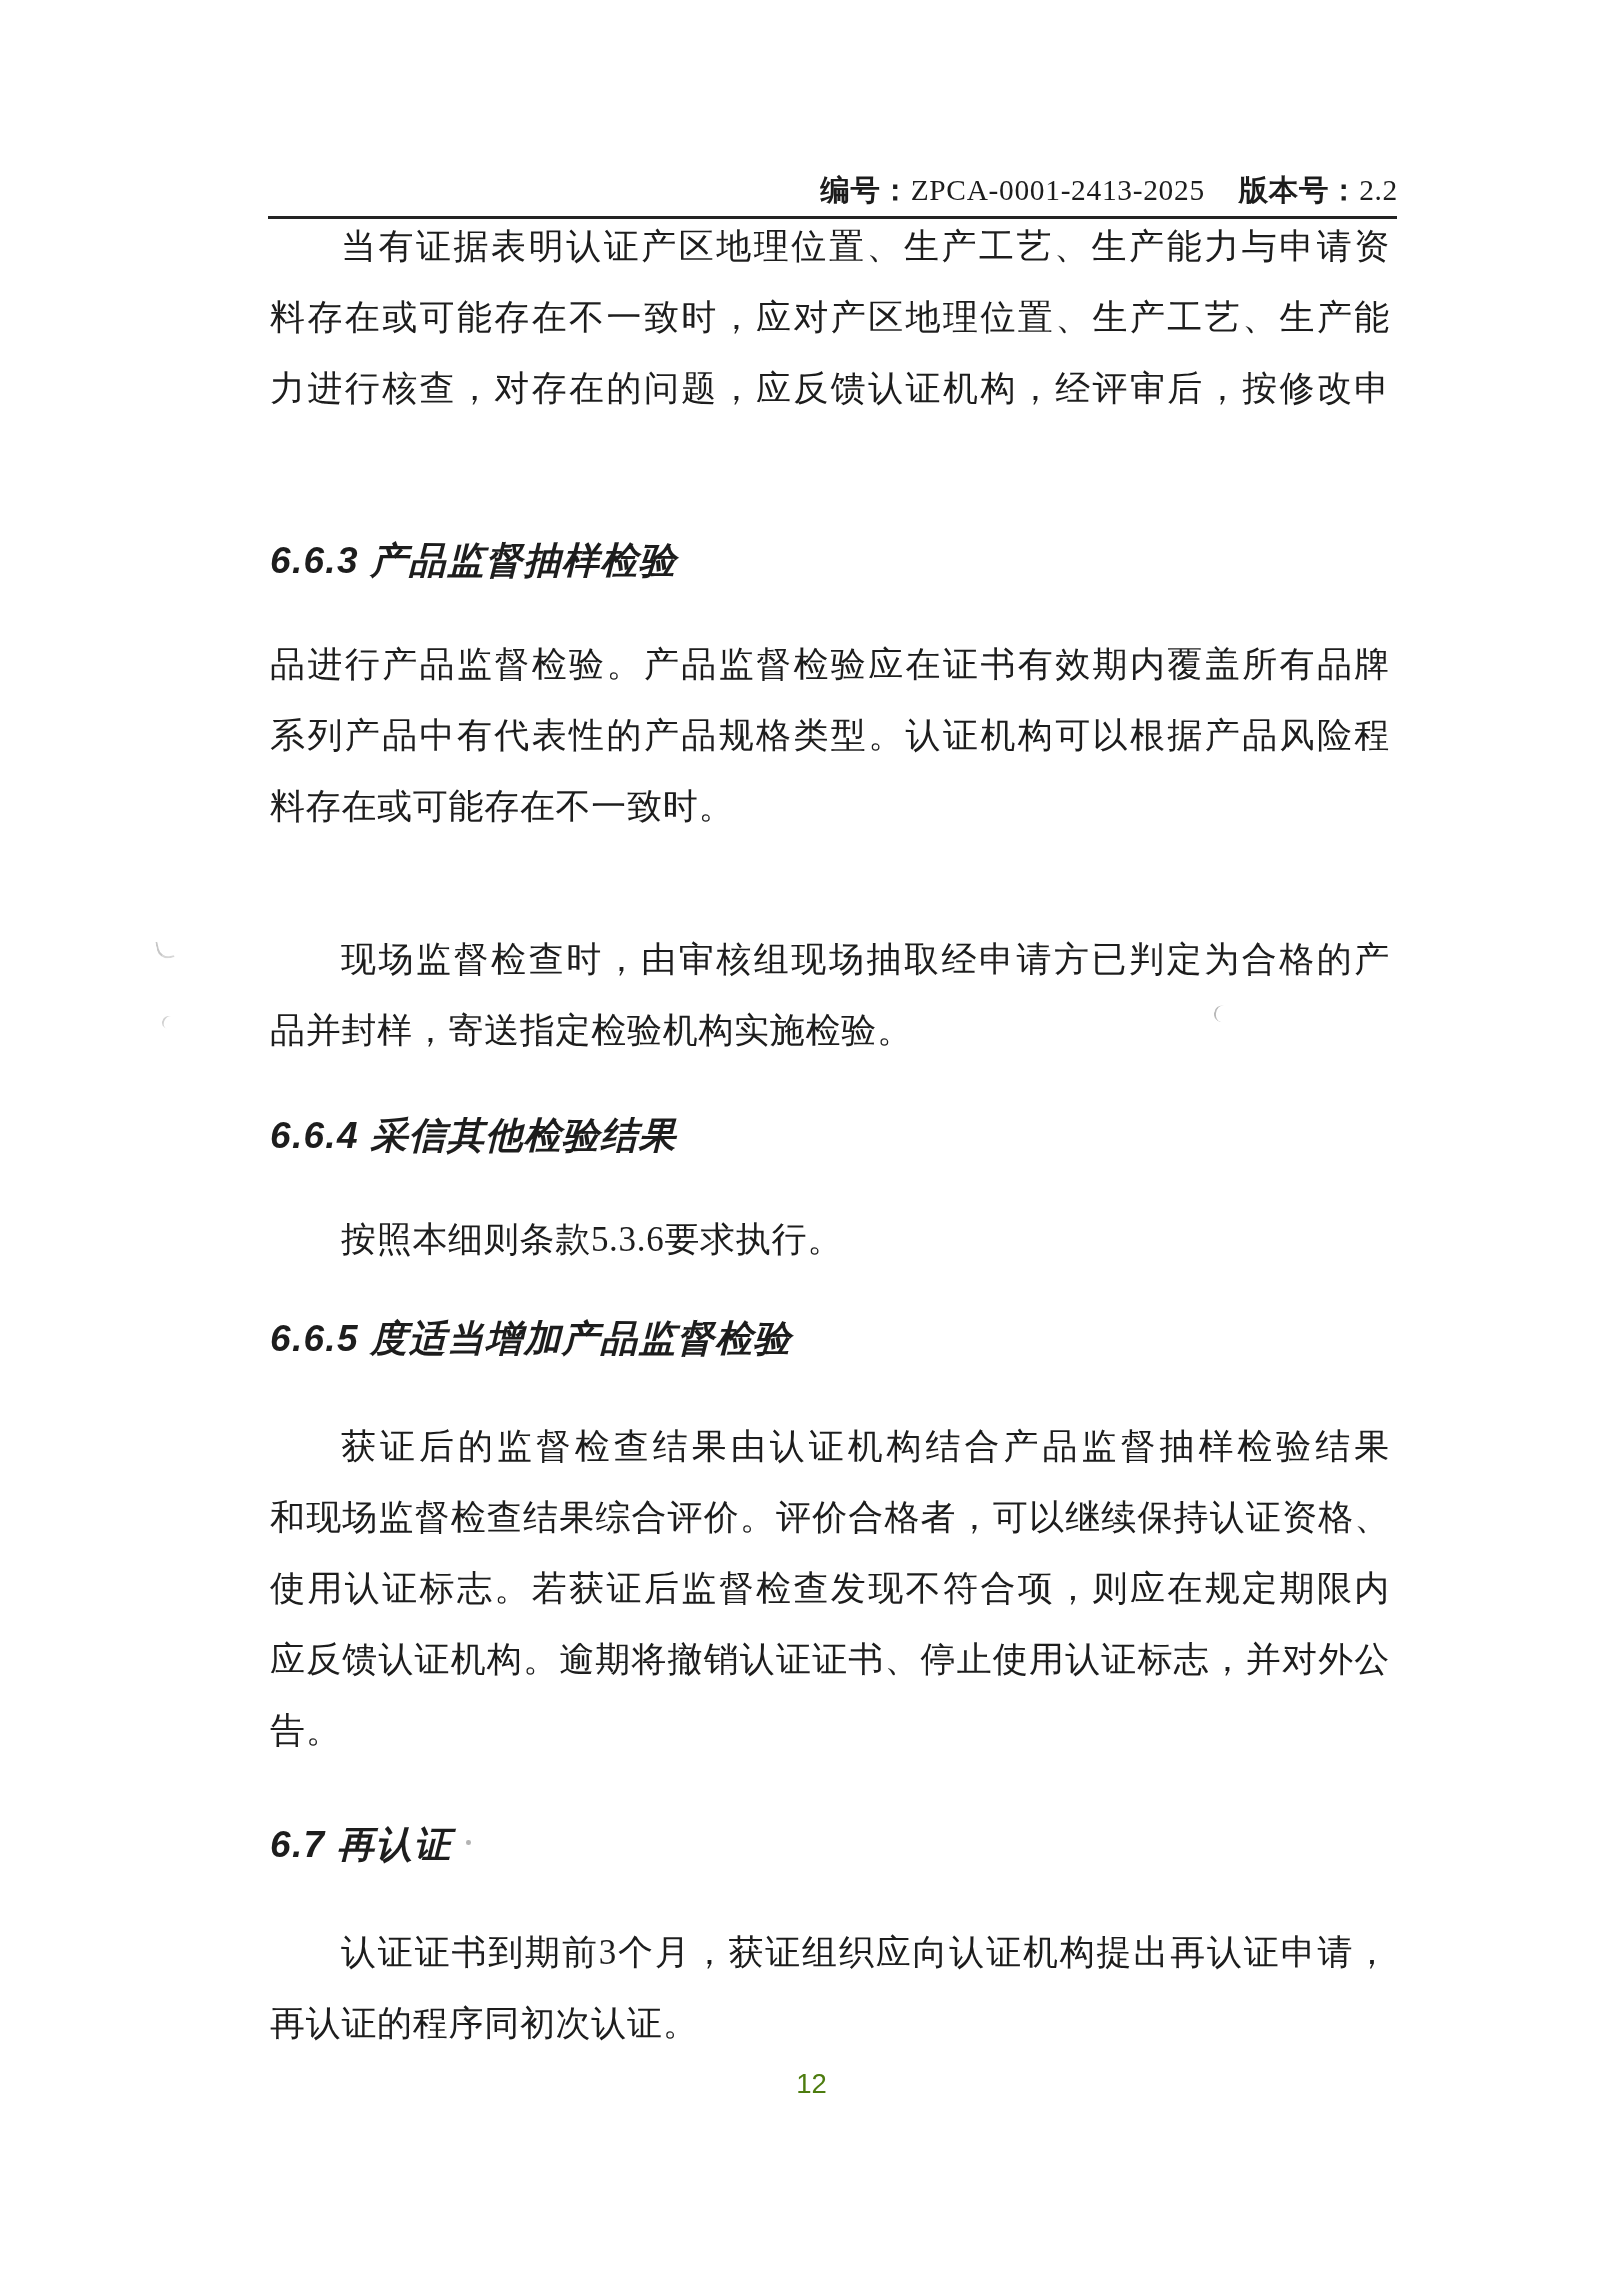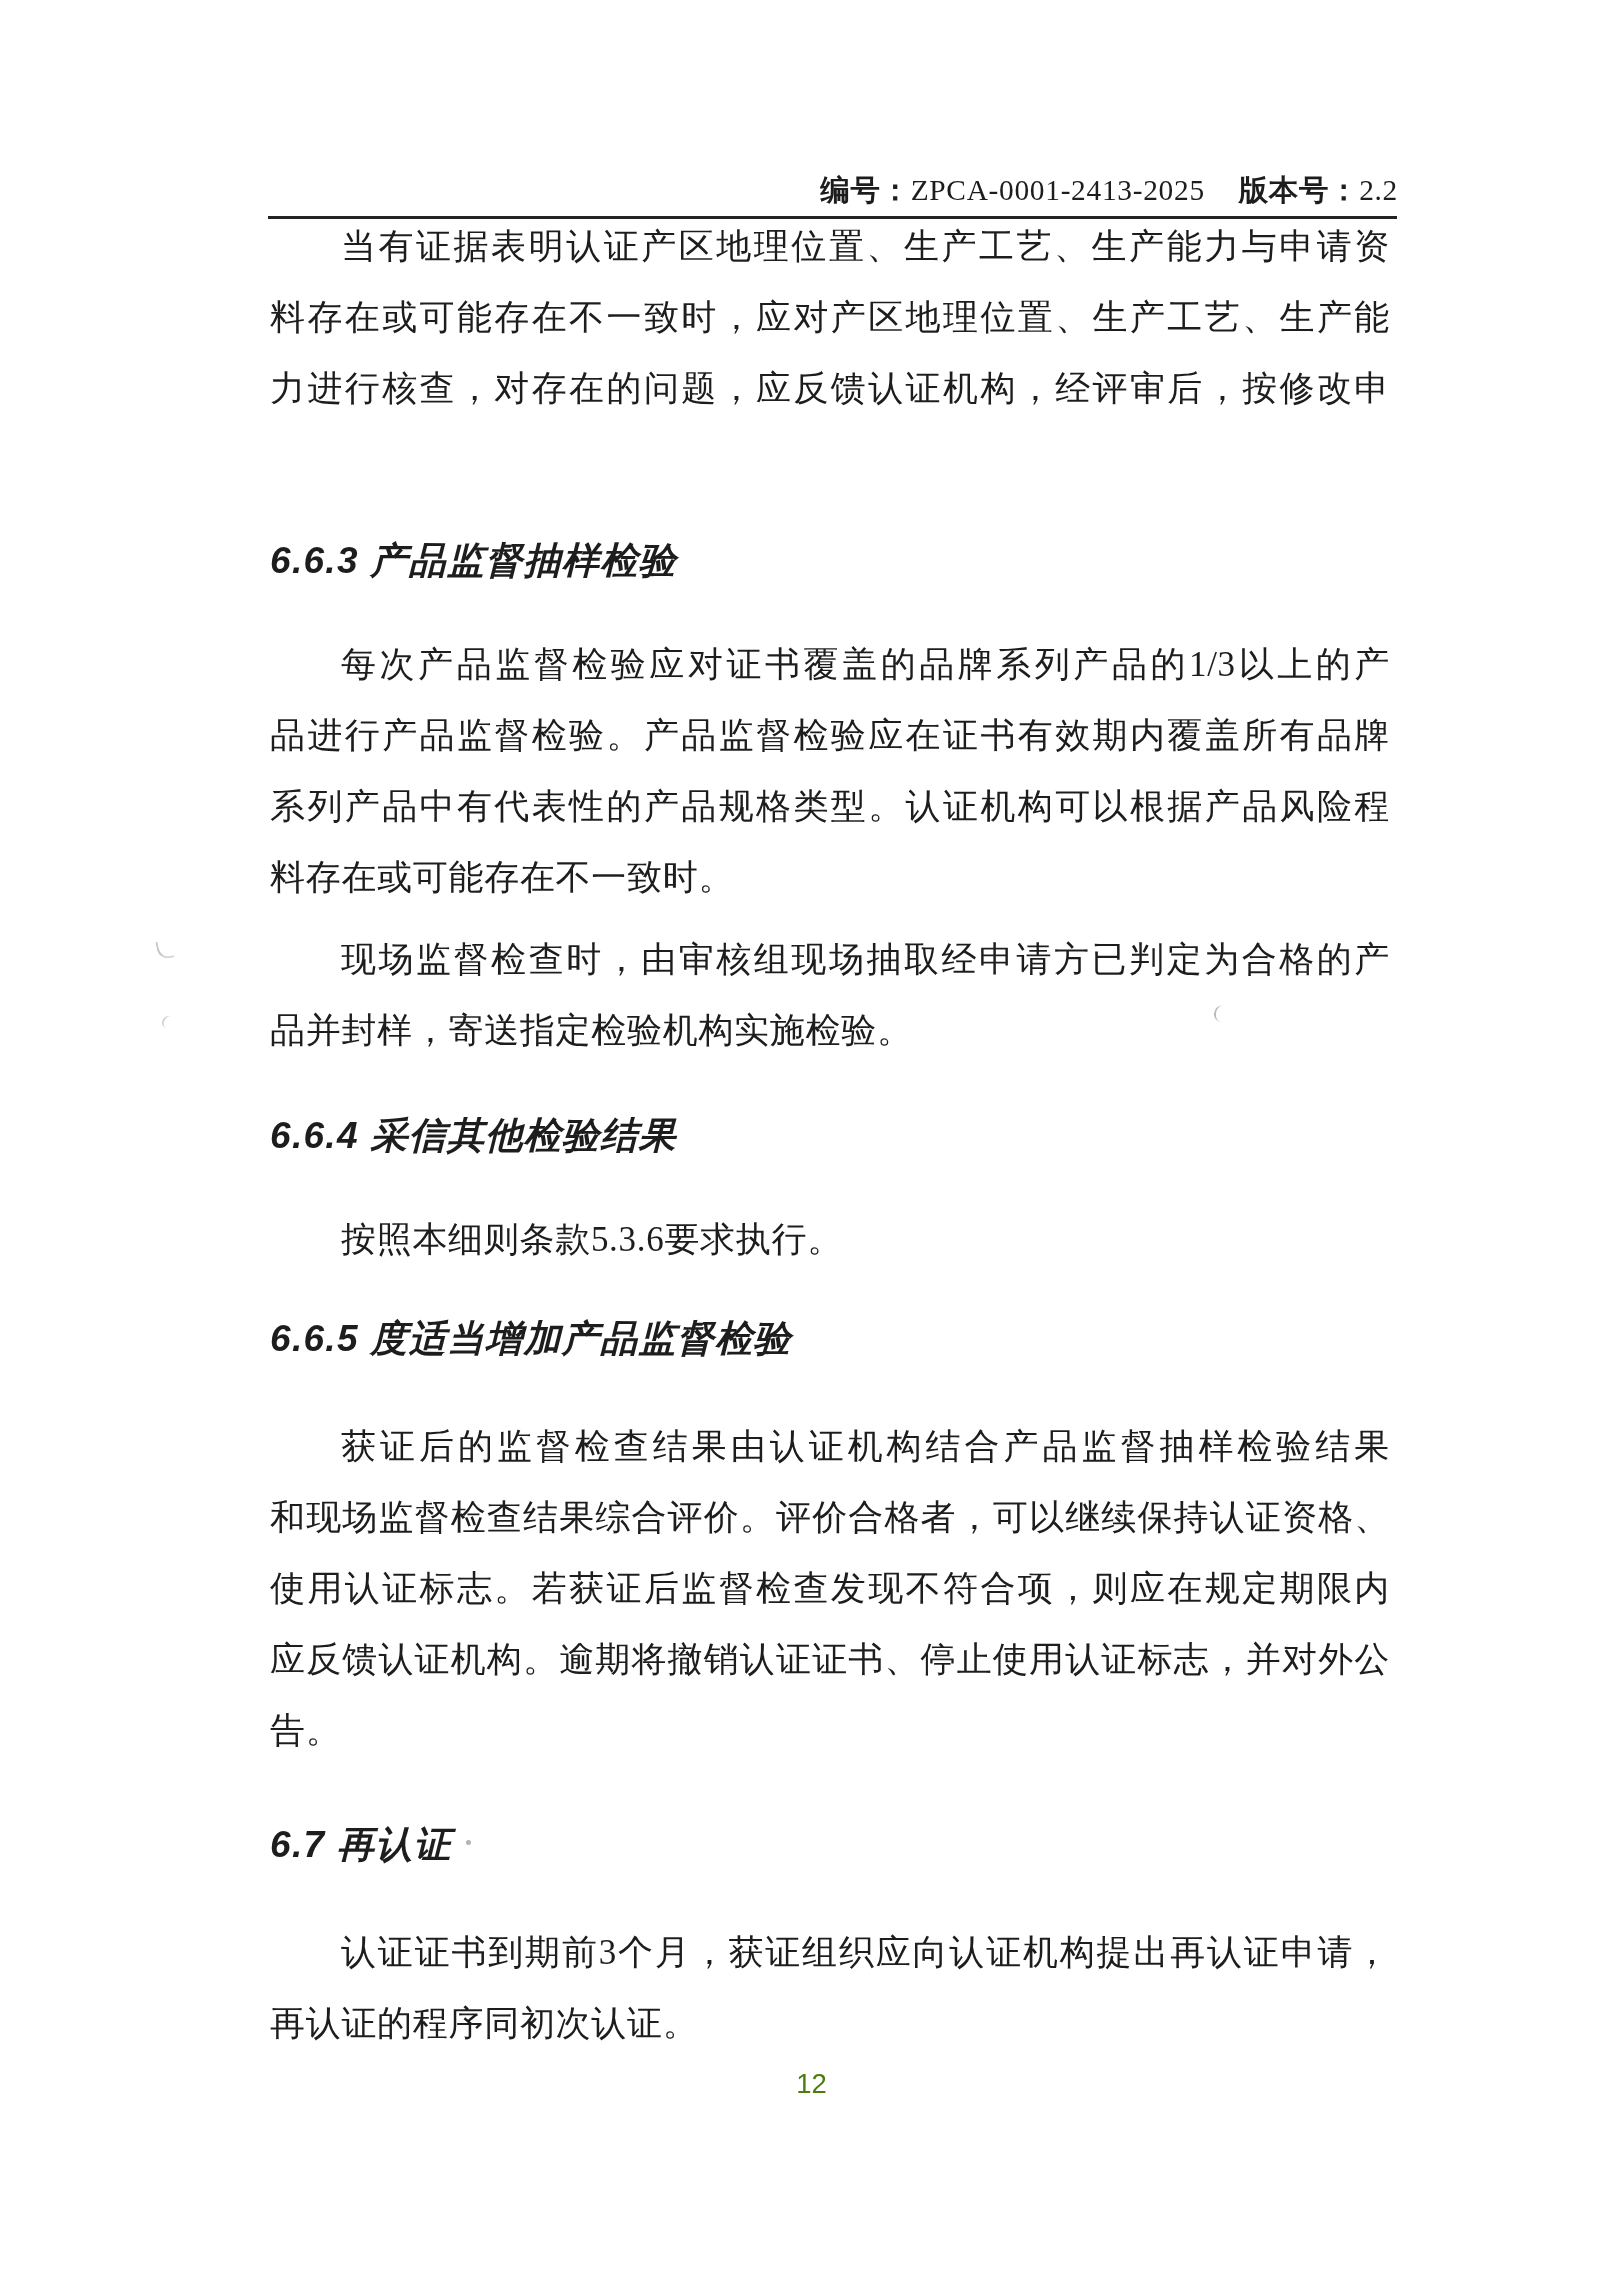--- a/index.html
+++ b/index.html
@@ -81,21 +81,20 @@
 
   <div class="abs col" style="top:211px">
     <div class="bl jl ind">当有证据表明认证产区地理位置、生产工艺、生产能力与申请资</div>
     <div class="bl jl">料存在或可能存在不一致时，应对产区地理位置、生产工艺、生产能</div>
     <div class="bl jl">力进行核查，对存在的问题，应反馈认证机构，经评审后，按修改申</div>
   </div>
 
   <div class="abs col hd" style="top:525px">6.6.3 产品监督抽样检验</div>
 
   <div class="abs col" style="top:629px">
-    <div class="bl jl ind">每次产品监督检验应对证书覆盖的品牌系列产品的1/3以上的产</div>
     <div class="bl jl">品进行产品监督检验。产品监督检验应在证书有效期内覆盖所有品牌</div>
     <div class="bl jl">系列产品中有代表性的产品规格类型。认证机构可以根据产品风险程</div>
     <div class="bl">料存在或可能存在不一致时。</div>
   </div>
 
   <div class="abs col" style="top:924px">
     <div class="bl jl ind">现场监督检查时，由审核组现场抽取经申请方已判定为合格的产</div>
     <div class="bl">品并封样，寄送指定检验机构实施检验。</div>
   </div>
 

